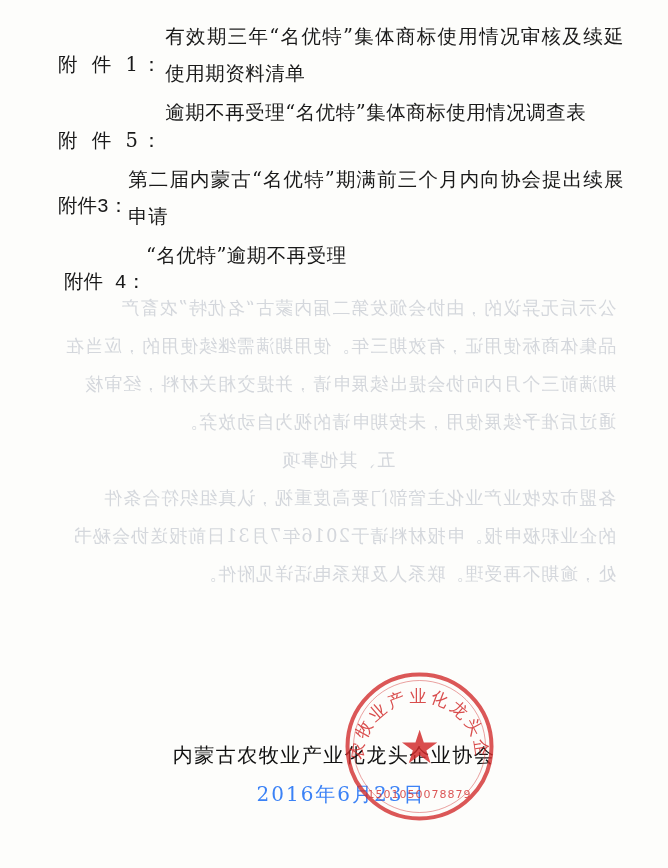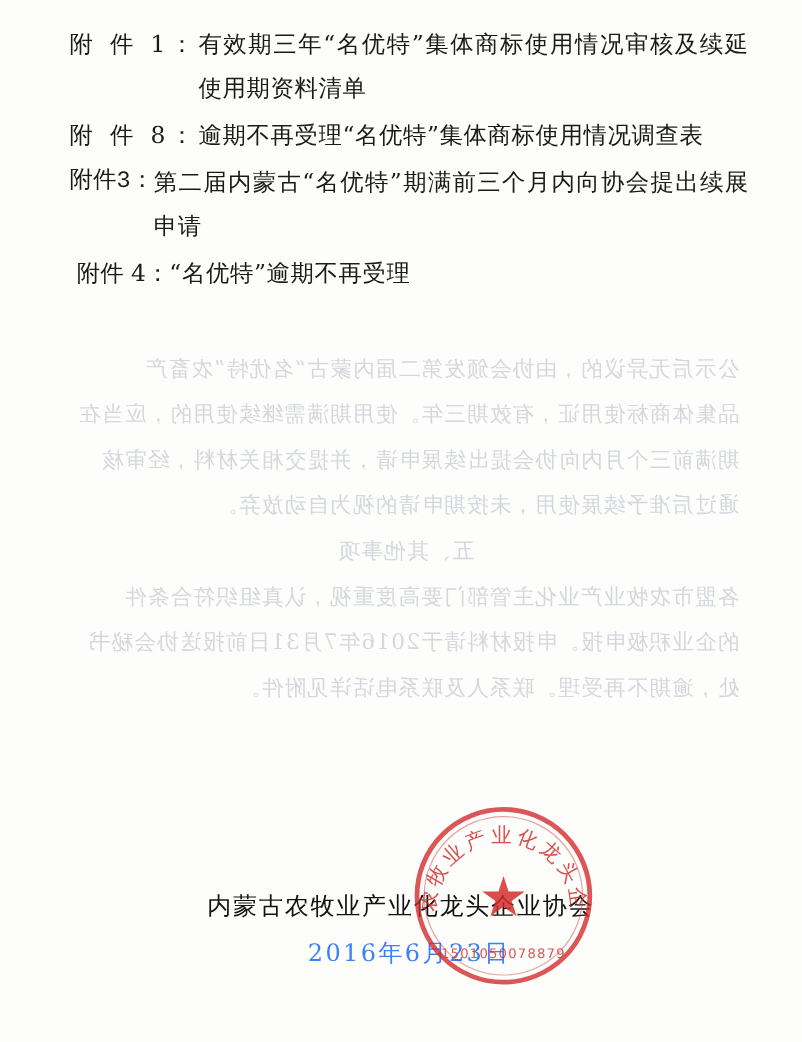--- a/index.html
+++ b/index.html
@@ -30,35 +30,36 @@
     display: flex;
     align-items: flex-start;
     font-size: 19.5px;
     line-height: 37px;
     letter-spacing: 0.5px;
     margin-bottom: 2px;
   }
   .attach-label {
     white-space: nowrap;
     flex: 0 0 auto;
+    margin-top: 28px;
   }
   .attach-text {
     flex: 1 1 auto;
     text-align: justify;
     text-justify: inter-ideograph;
     text-indent: 0;
   }
   .attach-item.wrap .attach-text {
     
   }
   .i1 .attach-label { letter-spacing: 4px; }
   .i2 .attach-label { letter-spacing: 4px; }
   .i3 .attach-label { letter-spacing: 0px; font-family: Liberation Mono, monospace; }
   .i4 { padding-left: 6px; }
-  .i4 .attach-label { letter-spacing: 0px; }
+  .i4 .attach-label { letter-spacing: 0px; font-family: Liberation Mono, monospace; }
 
   
   .ghost {
     position: absolute;
     left: 60px;
     right: 52px;
     top: 290px;
     z-index: 1;
     color: rgba(120, 130, 150, 0.30);
     font-size: 18px;
@@ -129,21 +130,21 @@
   </div>
 
   <div class="attachment-list">
 
     <div class="attach-item wrap i1">
       <span class="attach-label">附 件 1：</span>
       <span class="attach-text">有效期三年“名优特”集体商标使用情况审核及续延使用期资料清单</span>
     </div>
 
     <div class="attach-item wrap i2">
-      <span class="attach-label">附 件 8：</span>
+      <span class="attach-label">附 件 5：</span>
       <span class="attach-text">逾期不再受理“名优特”集体商标使用情况调查表</span>
     </div>
 
     <div class="attach-item wrap i3">
       <span class="attach-label">附件3：</span>
       <span class="attach-text">第二届内蒙古“名优特”期满前三个月内向协会提出续展申请</span>
     </div>
 
     <div class="attach-item i4">
       <span class="attach-label">附件 4：</span>

